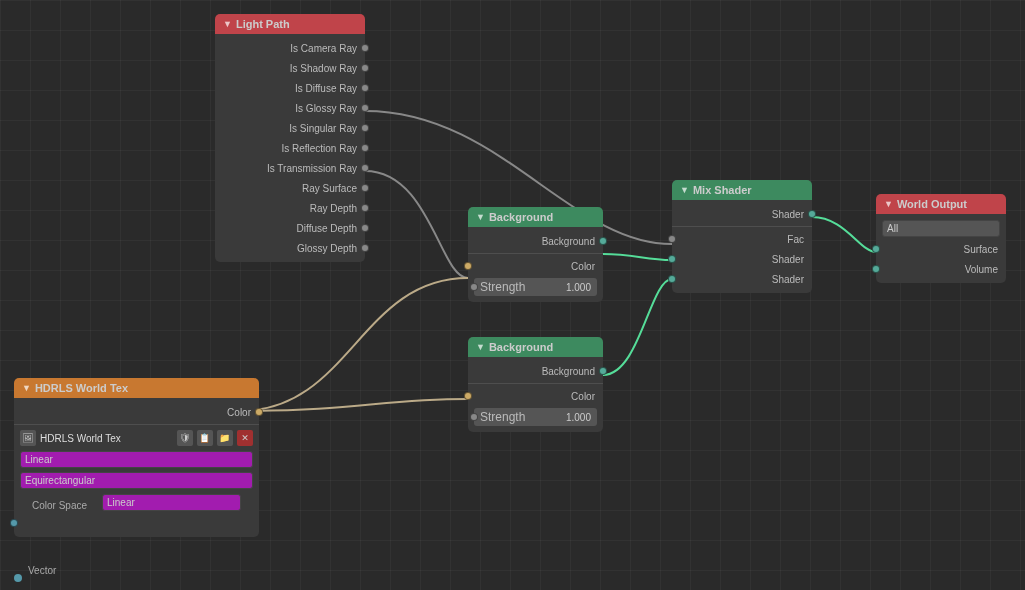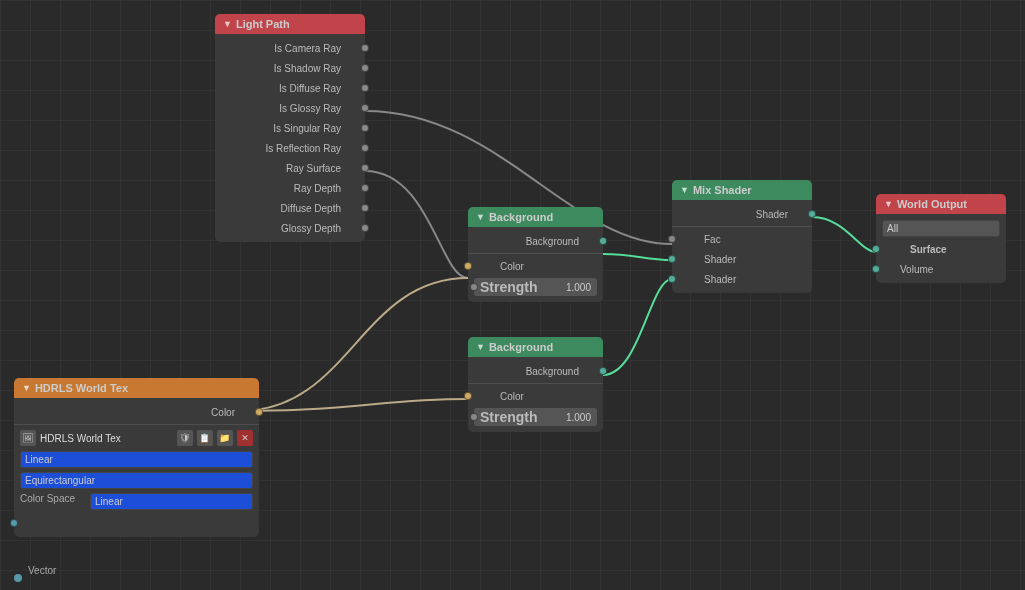--- a/index.html
+++ b/index.html
@@ -46,29 +46,29 @@
     .node-body {
       background: #3a3a3a;
       border-radius: 0 0 5px 5px;
       padding: 4px 0;
     }
 
     
     .socket-row {
       display: flex;
       align-items: center;
-      padding: 2px 24px;
+      padding: 2px 8px;
       height: 20px;
       position: relative;
     }
     .socket-row.output {
       justify-content: flex-end;
     }
     .socket-row.input {
-      justify-content: flex-start;
+      justify-content: flex-end;
     }
     .socket {
       width: 8px;
       height: 8px;
       border-radius: 50%;
       border: 1.5px solid rgba(0,0,0,0.5);
     }
     .socket-left {
       position: absolute;
       left: -4px;
@@ -149,22 +149,22 @@
 
     
     #node-hdrls {
       left: 14px;
       top: 378px;
       width: 245px;
     }
     #node-hdrls .node-header { background: #c87830; }
     .node-property-row {
       display: flex;
-      align-items: flex-start;
-      padding: 2px 6px;
+      align-items: flex-end;
+      padding: 2px 18px;
       height: 22px;
     }
     .node-prop-label {
       font-size: 10px;
       color: #aaa;
       width: 70px;
     }
     .node-file-row {
       display: flex;
       align-items: center;
@@ -197,21 +197,21 @@
       font-size: 9px;
       cursor: pointer;
     }
     .file-btn-red {
       background: #a03030;
     }
     .node-dropdown-row {
       padding: 2px 6px;
     }
     .node-dropdown {
-      background: #1d4ed8;
+      background: #a21caf;
       border: 1px solid #444;
       color: #ccc;
       font-size: 10px;
       padding: 2px 4px;
       width: 100%;
       border-radius: 3px;
       -webkit-appearance: none;
     }
 
     
@@ -220,23 +220,22 @@
       align-items: center;
       margin: 2px 6px;
       background: #555;
       border-radius: 3px;
       height: 18px;
       padding: 0 6px;
       justify-content: space-between;
       position: relative;
     }
     .strength-label {
-      font-size: 14px;
+      font-size: 12px;
       color: #bbb;
-      font-weight: bold;
     }
     .strength-value {
       font-size: 10px;
       color: #ccc;
     }
 
     
     #connections-svg {
       position: absolute;
       inset: 0;
@@ -315,20 +314,24 @@
     </div>
     <div class="socket-row output">
       <span class="socket-label">Is Singular Ray</span>
       <div class="socket socket-gray socket-right"></div>
     </div>
     <div class="socket-row output">
       <span class="socket-label">Is Reflection Ray</span>
       <div class="socket socket-gray socket-right"></div>
     </div>
     <div class="socket-row output">
+      <span class="socket-label">Is Transmission Ray</span>
+      <div class="socket socket-gray socket-right"></div>
+    </div>
+    <div class="socket-row output">
       <span class="socket-label">Ray Surface</span>
       <div class="socket socket-gray socket-right"></div>
     </div>
     <div class="socket-row output">
       <span class="socket-label">Ray Depth</span>
       <div class="socket socket-gray socket-right"></div>
     </div>
     <div class="socket-row output">
       <span class="socket-label">Diffuse Depth</span>
       <div class="socket socket-gray socket-right"></div>
@@ -418,21 +421,21 @@
     <span>World Output</span>
   </div>
   <div class="node-body">
     <div class="node-select-row">
       <select class="node-select">
         <option>All</option>
       </select>
     </div>
     <div class="socket-row input">
       <div class="socket socket-green socket-left"></div>
-      <span class="socket-label" style="margin-left:10px;font-weight:bold;">Surface</span>
+      <span class="socket-label" style="margin-left:10px;">Surface</span>
     </div>
     <div class="socket-row input">
       <div class="socket socket-green socket-left"></div>
       <span class="socket-label" style="">Volume</span>
     </div>
   </div>
 </div>
 
 <div class="node" id="node-hdrls">
   <div class="node-header">

